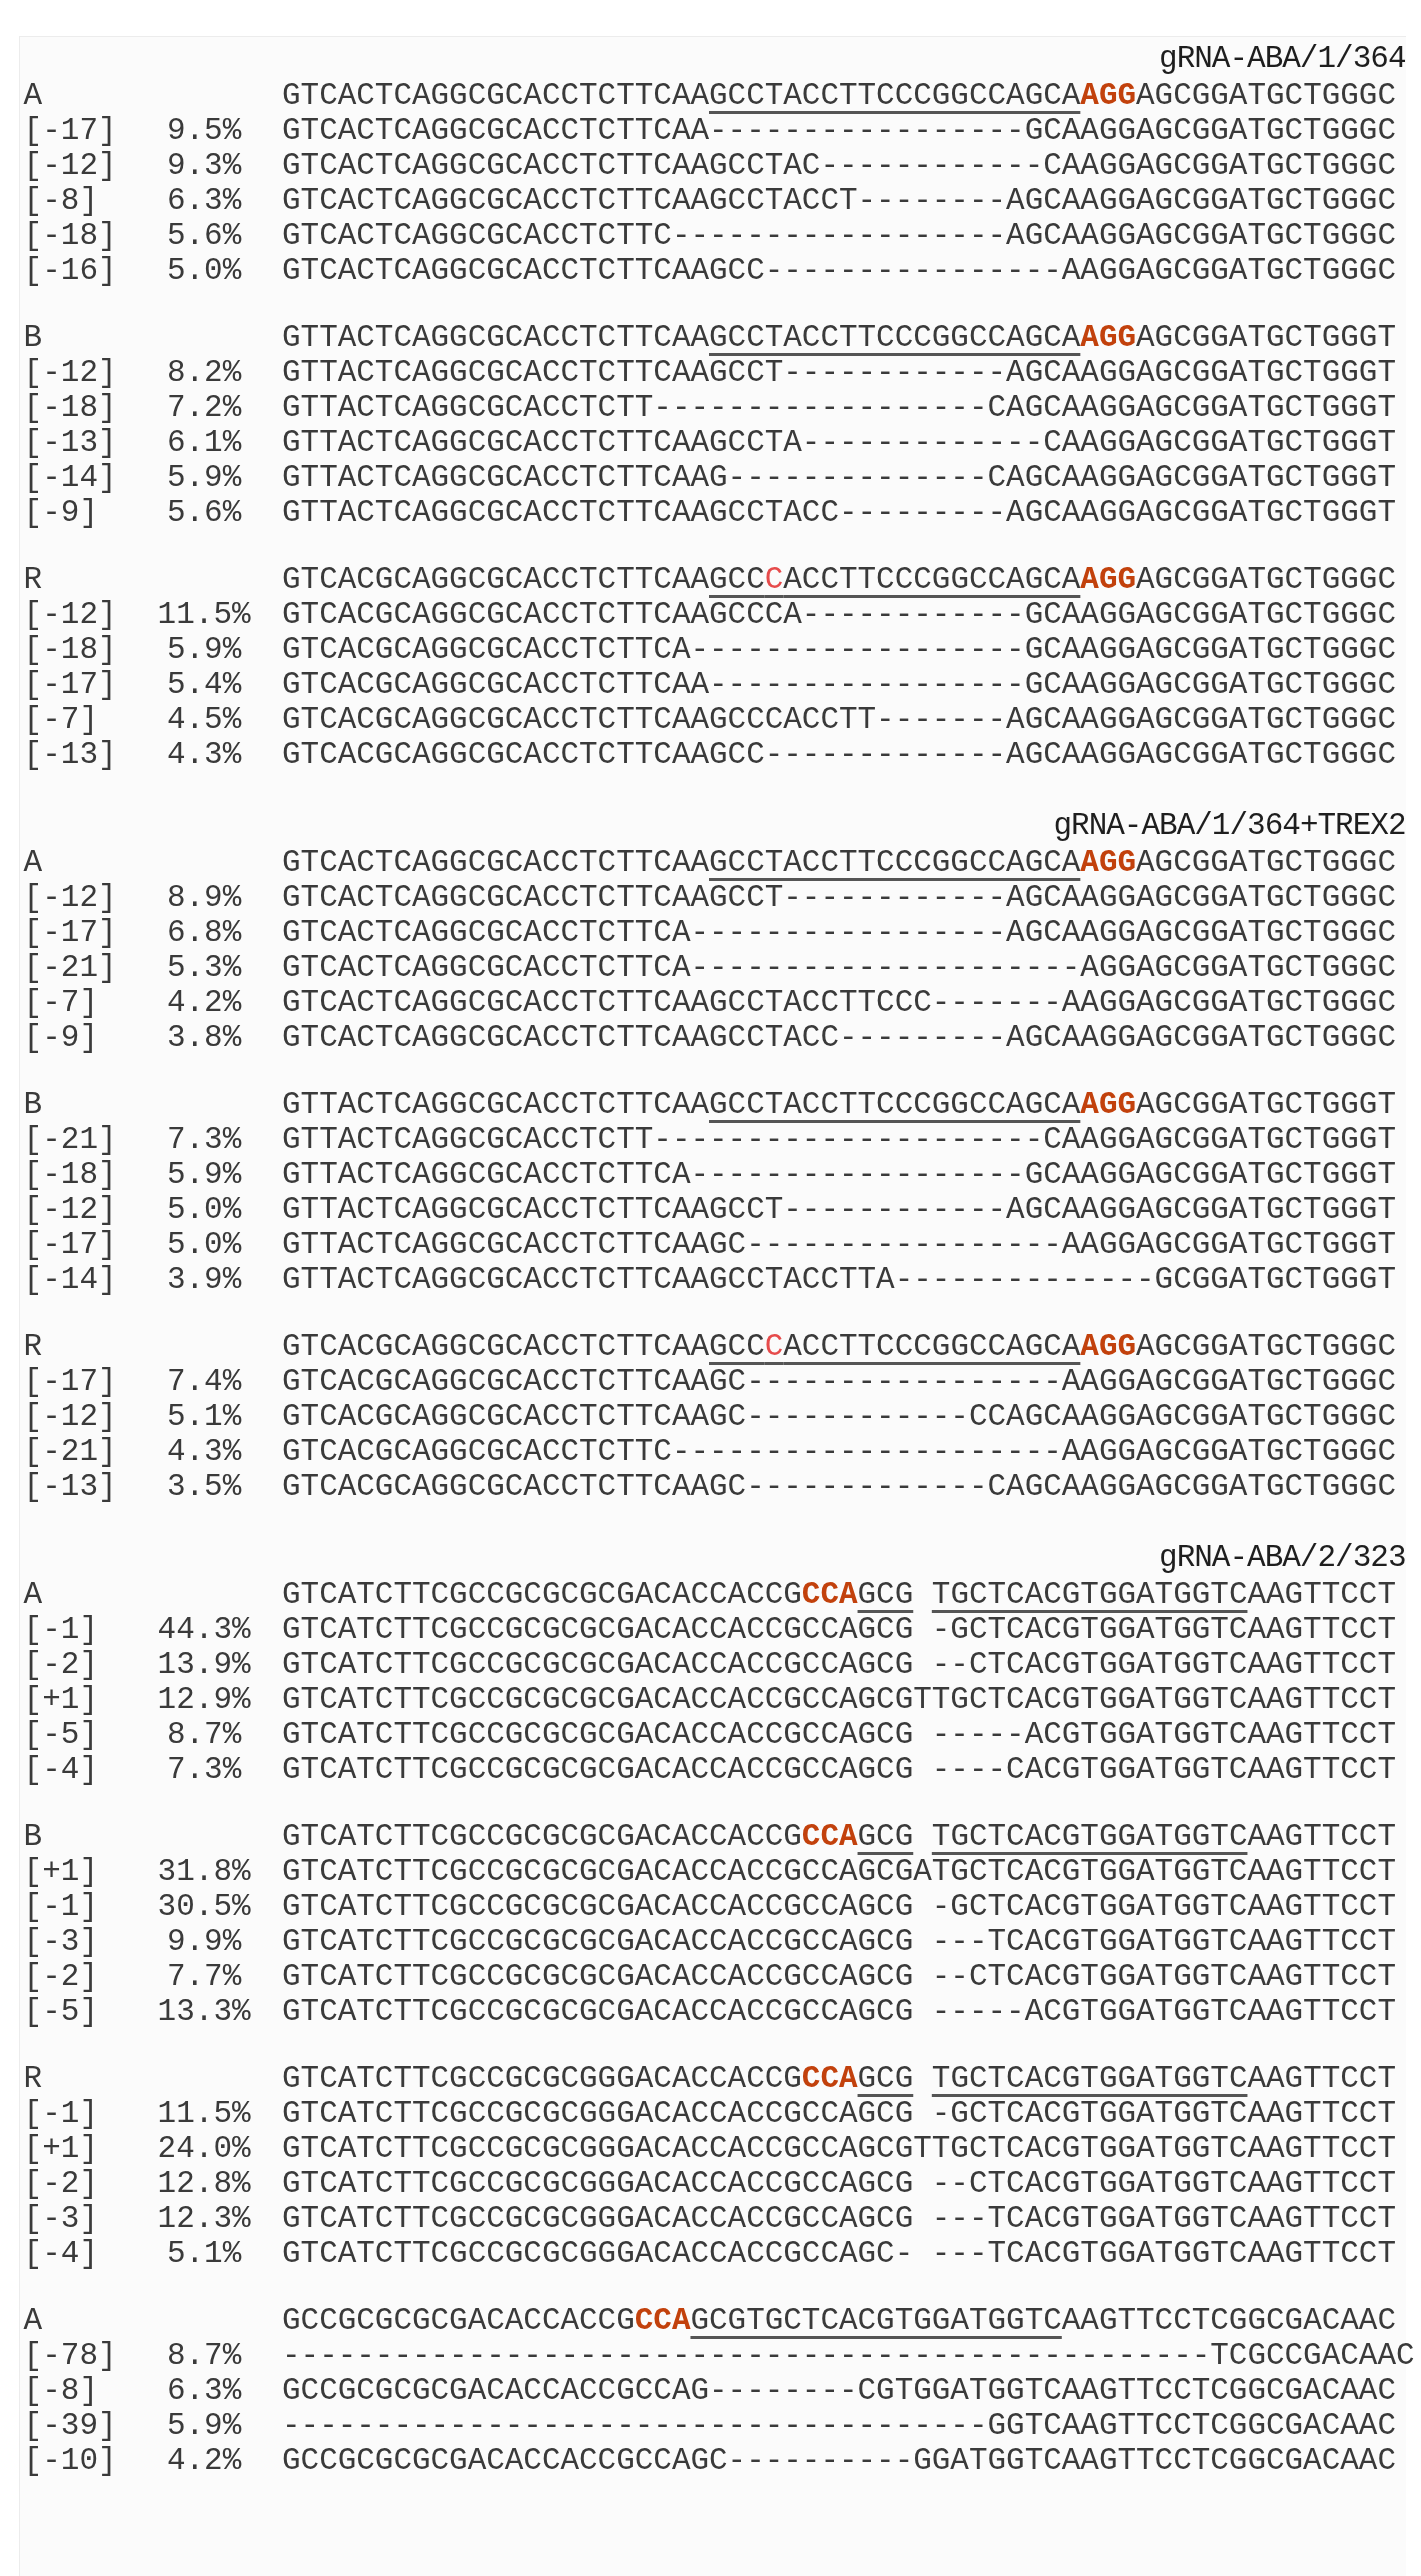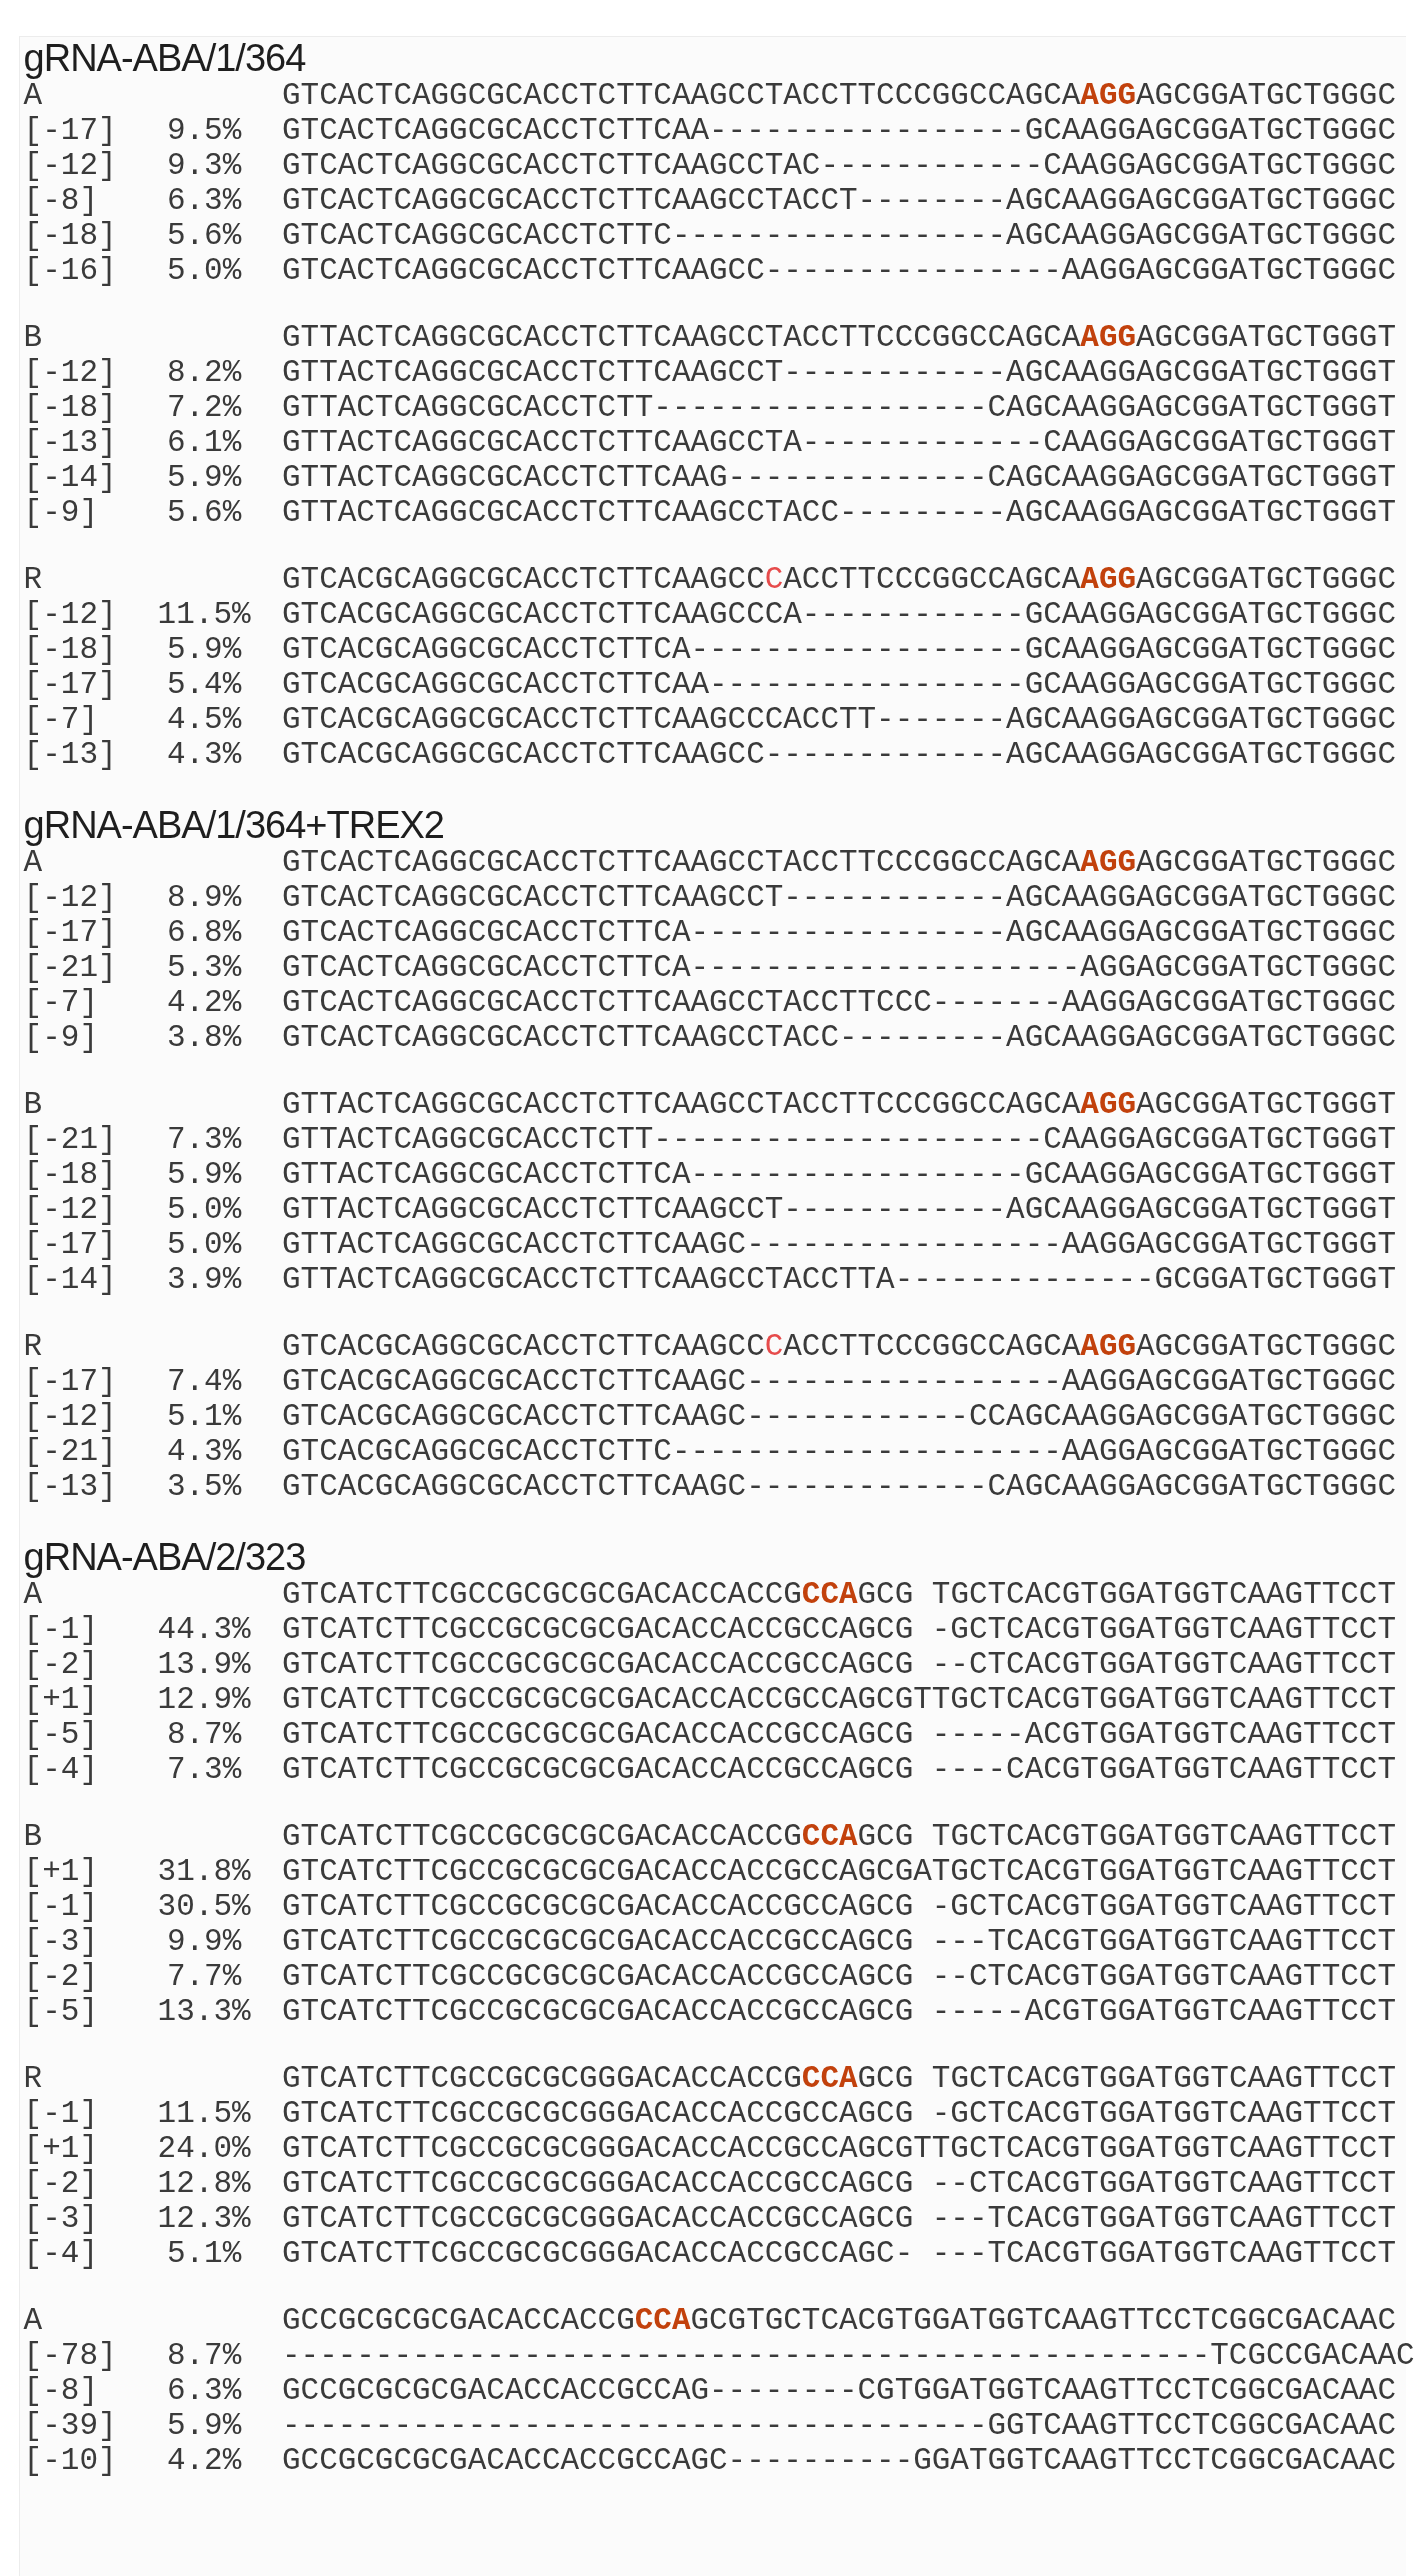--- a/index.html
+++ b/index.html
@@ -4,34 +4,34 @@
 <style>
   html, body { margin: 0; padding: 0; background: #ffffff; }
   body { width: 1422px; height: 2807px; position: relative; overflow: hidden; }
   .frame {
     position: absolute; left: 18.5px; top: 36px; width: 1386px; height: 2756px;
     background: #fbfbfb; border-top: 1.5px solid #ececec; border-left: 1.5px solid #ececec;
     border-bottom: 1.5px solid #d8d8d8;
   }
   .section { position: relative; margin-left: 4.1px; }
   .section-title {
-    font-family: Liberation Sans, sans-serif; font-size: 38px; color: #1e1e1e;
-    height: 39px; line-height: 39px; letter-spacing: -1px; padding-top: 2.1px;
+    font-family: Liberation Mono, monospace; font-size: 31px; color: #1e1e1e;
+    height: 39px; line-height: 39px; letter-spacing: -1px; padding-top: 2.1px; text-align: right;
   }
   .group { margin-bottom: 32px; }
   .row {
     display: flex; height: 35px; line-height: 35px; align-items: center;
     font-family: "Liberation Mono", monospace; font-size: 31px; color: #3a3a3a;
     white-space: pre;
   }
   .row .lab { width: 103px; flex: 0 0 103px; }
   .row .pct { width: 155px; flex: 0 0 155px; text-align: center; }
   .row .ref-lab { width: 258px; flex: 0 0 258px; }
   .row .seq { letter-spacing: 0px; transform: scaleX(0.998); transform-origin: left center; }
-  .u { text-decoration-thickness: 2.6px; text-underline-offset: 7.2px; text-decoration-color: #555; }
+  .u { text-decoration: underline; text-decoration-thickness: 2.6px; text-underline-offset: 7.2px; text-decoration-color: #555; }
   .b { font-weight: bold; color: #c2410c; }
   .red { color: #e64b4b; }
 </style>
 </head>
 <body>
 
 <div class="frame">
   <div id="sections">
       <div class="section">
         <div class="section-title">gRNA-ABA/1/364</div>

